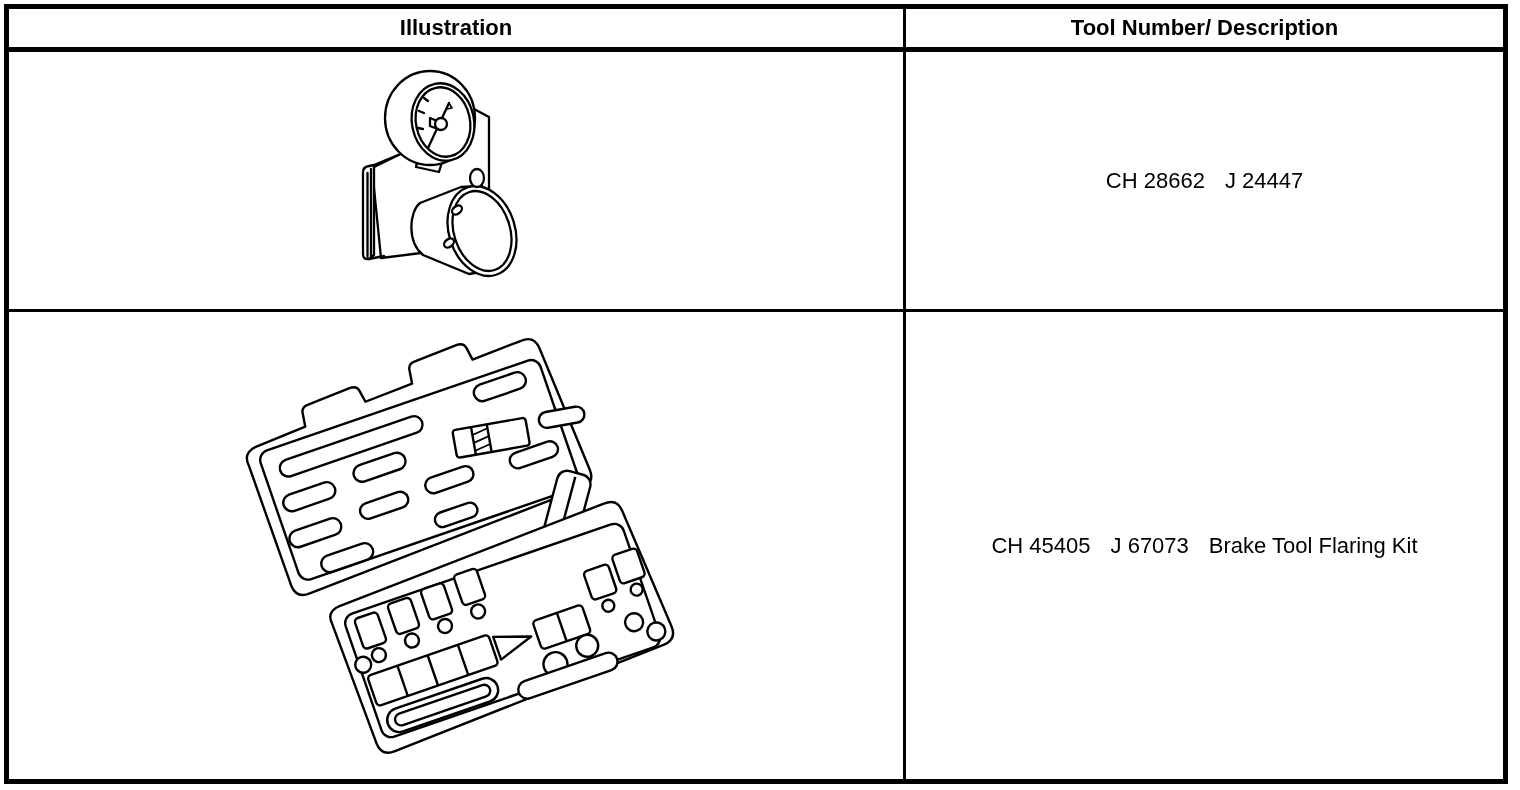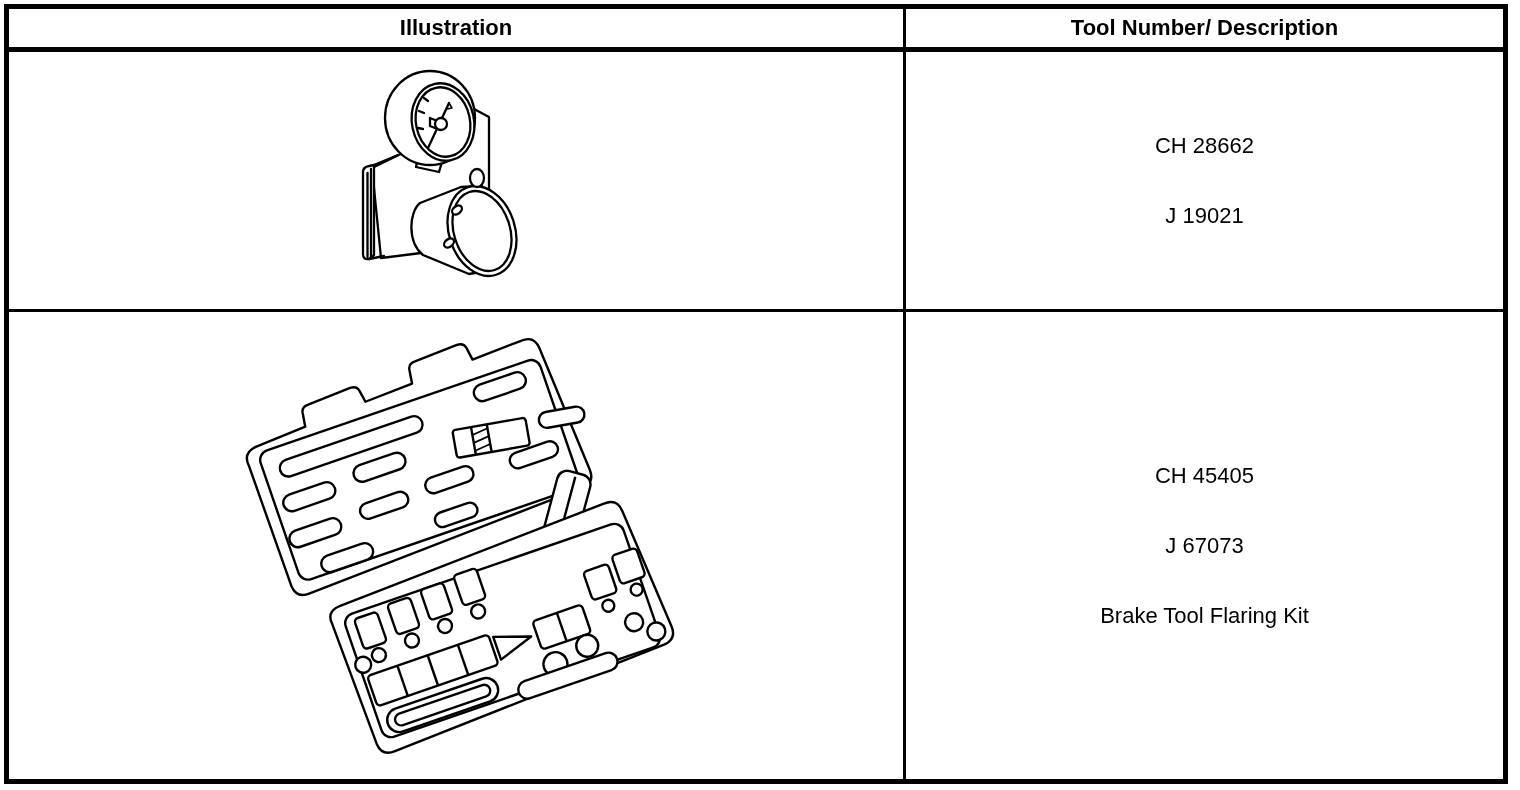--- a/index.html
+++ b/index.html
@@ -13,22 +13,22 @@
     border:5px solid #000000;
   }
   .cell{background:#ffffff;overflow:hidden;}
   .hcell{display:flex;align-items:center;justify-content:center;
          font-weight:bold;font-size:22px;}
   .h1{grid-area:1/1;}
   .h2{grid-area:1/3;}
   .icell{display:flex;align-items:center;justify-content:center;}
   .i1{grid-area:3/1;}
   .i2{grid-area:5/1;}
-  .tcell{display:flex;flex-direction:column;align-items:center;justify-content:center;
-         gap:44px;font-size:22px;text-align:center;}
+  .tcell{display:flex;flex-direction:row;align-items:center;justify-content:center;
+         gap:20px;font-size:22px;text-align:center;}
   .t1{grid-area:3/3;}
   .t2{grid-area:5/3;}
   svg{display:block;}
   .line{line-height:26px;}
 </style>
 </head>
 <body>
 
 <div class="tools-table">
 
@@ -74,21 +74,21 @@
         <line x1="122" y1="92" x2="143" y2="47"></line>
         <path d="M143,47 L146,52 L141,53 Z" stroke-width="1.6"></path>
         <path d="M124,62 L134,66 L134,74 L124,70 Z"></path>
         <circle cx="135" cy="68" r="6"></circle>
       </g>
     </svg>
   </div>
 
   <div class="cell tcell t1">
     <div class="line">CH 28662</div>
-    <div class="line">J 19021</div>
+    <div class="line">J 24447</div>
   </div>
 
   <div class="cell icell i2">
     <svg viewBox="0 0 460 460" width="460" height="460" aria-label="Brake Pipe Flaring Kit">
       <g fill="#ffffff" stroke="#000000" stroke-width="2.4" stroke-linejoin="round">
 
         <g transform="translate(14,130) rotate(-19)">
           <path d="M2,22 Q0,8 14,6 L68,3 L70,-11 Q71,-17 78,-17 L123,-19 Q130,-19 131,-13 L133,-1 L183,-3 L185,-17 Q186,-23 193,-23 L238,-25 Q245,-25 246,-19 L248,-6 L300,-8 Q314,-9 315,5 L323,136 Q324,150 310,151 L18,162 Q4,163 3,149 Z"></path>
           <rect x="14" y="13" width="296" height="136" rx="10" fill="none"></rect>
           <rect x="30" y="28" width="150" height="17" rx="8.5"></rect>

